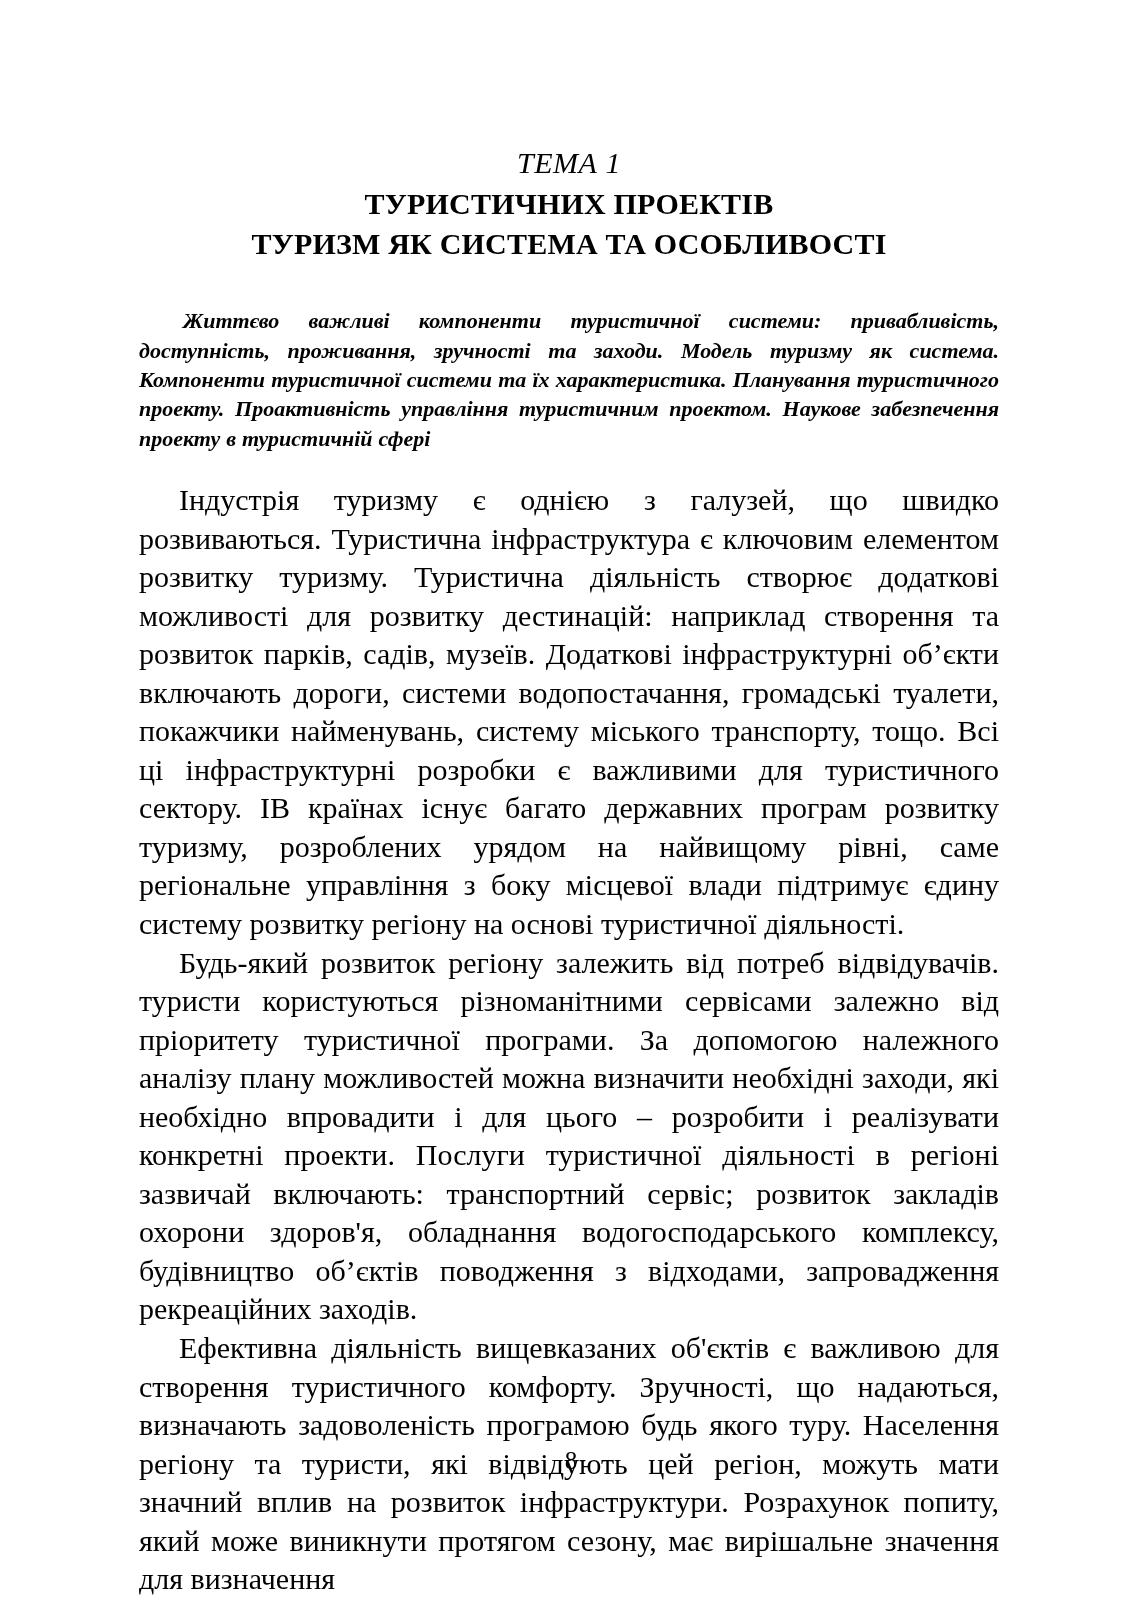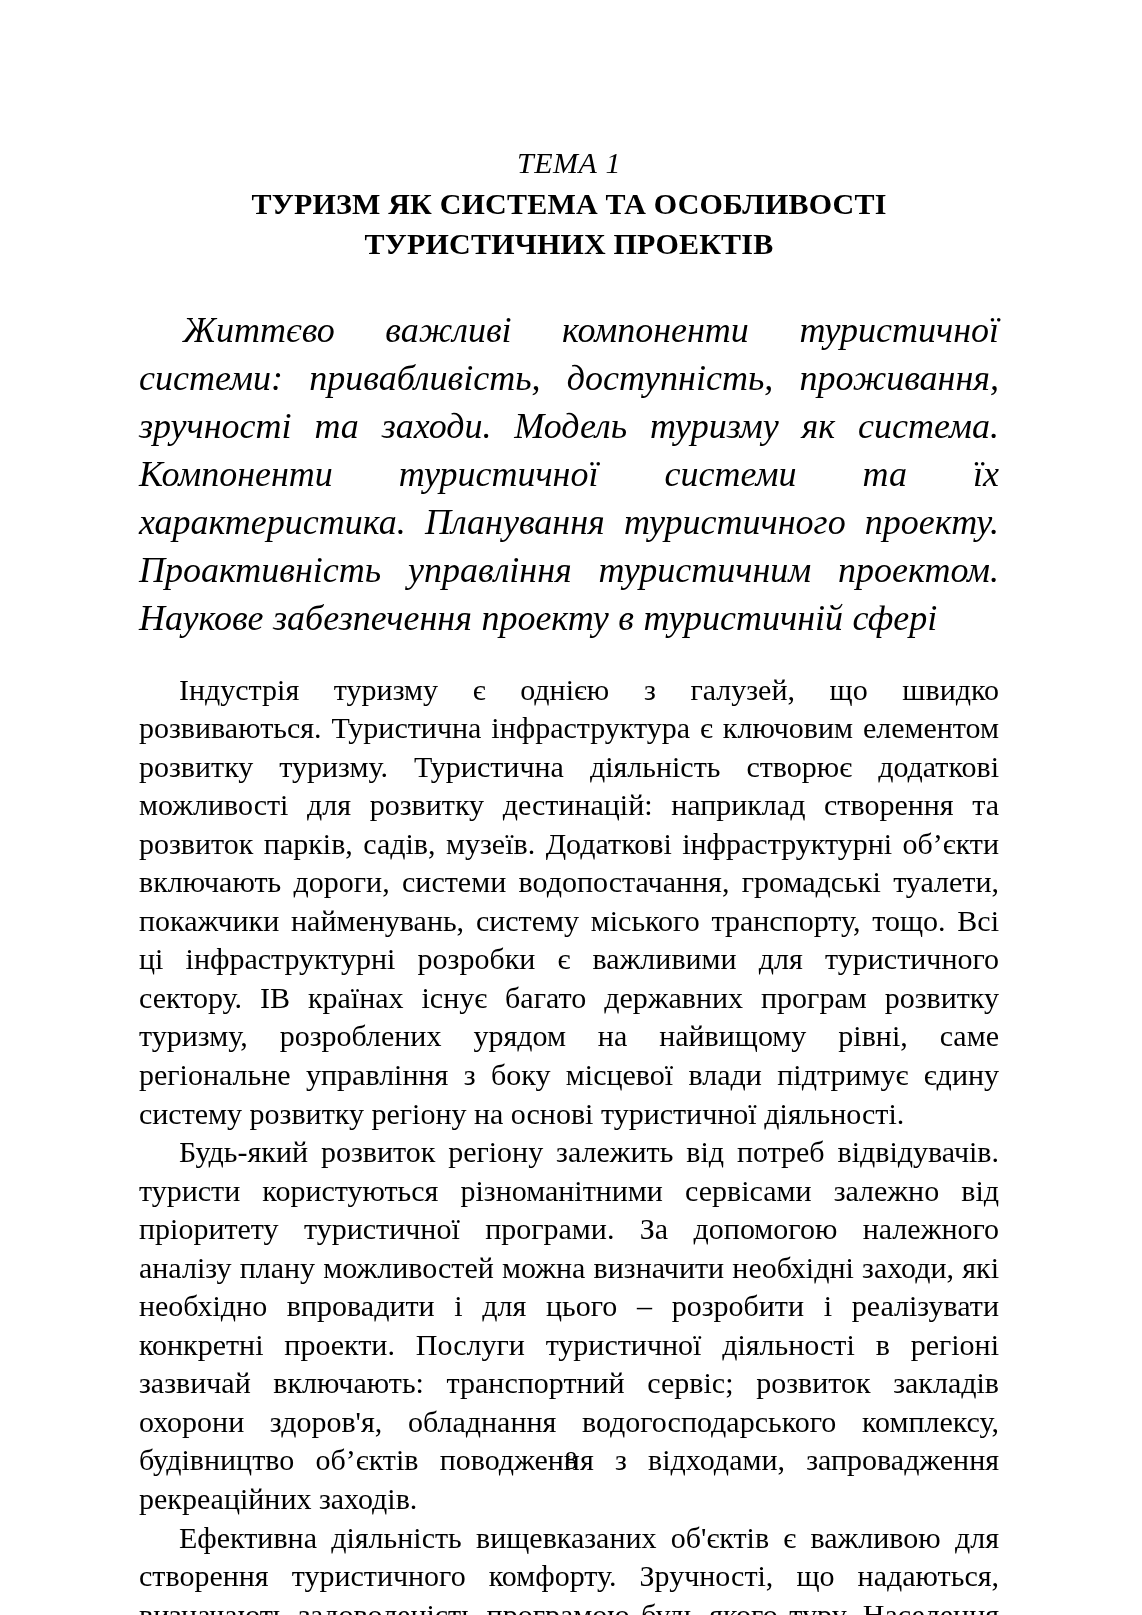--- a/index.html
+++ b/index.html
@@ -43,22 +43,22 @@
     text-align: center;
     line-height: 1.33;
     letter-spacing: 0.2px;
     margin: 0;
   }
   .chapter-title .tline { display: block; }
 
   
   .abstract {
     margin: 42px 0 0 0;
-    font-size: 36px;
-    font-weight: 400;
+    font-size: 22px;
+    font-weight: 700;
     font-style: italic;
     line-height: 1.335;
     text-align: justify;
     text-indent: 44px;
     word-spacing: 0.5px;
   }
 
   
   .body-text {
     margin: 28px 0 0 0;
@@ -85,22 +85,22 @@
 </head>
 <body>
 
 <div class="page">
 
   <div class="content">
 
     <div class="heading-block">
       <div class="chapter-label">ТЕМА 1</div>
       <h1 class="chapter-title">
+        <span class="tline">ТУРИСТИЧНИХ ПРОЕКТІВ</span>
         <span class="tline">ТУРИЗМ ЯК СИСТЕМА ТА ОСОБЛИВОСТІ</span>
-        <span class="tline">ТУРИСТИЧНИХ ПРОЕКТІВ</span>
       </h1>
     </div>
 
     <p class="abstract">Життєво важливі компоненти туристичної системи: привабливість, доступність, проживання, зручності та заходи. Модель туризму як система. Компоненти туристичної системи та їх характеристика. Планування туристичного проекту. Проактивність управління туристичним проектом. Наукове забезпечення проекту в туристичній сфері</p>
 
     <div class="body-text">
       <p>Індустрія туризму є однією з галузей, що швидко розвиваються. Туристична інфраструктура є ключовим елементом розвитку туризму. Туристична діяльність створює додаткові можливості для розвитку дестинацій: наприклад створення та розвиток парків, садів, музеїв. Додаткові інфраструктурні об’єкти включають дороги, системи водопостачання, громадські туалети, покажчики найменувань, систему міського транспорту, тощо. Всі ці інфраструктурні розробки є важливими для туристичного сектору. ІВ країнах існує багато державних програм розвитку туризму, розроблених урядом на найвищому рівні, саме регіональне управління з боку місцевої влади підтримує єдину систему розвитку регіону на основі туристичної діяльності.</p>
       <p>Будь-який розвиток регіону залежить від потреб відвідувачів. туристи користуються різноманітними сервісами залежно від пріоритету туристичної програми. За допомогою належного аналізу плану можливостей можна визначити необхідні заходи, які необхідно впровадити і для цього – розробити і реалізувати конкретні проекти. Послуги туристичної діяльності в регіоні зазвичай включають: транспортний сервіс; розвиток закладів охорони здоров'я, обладнання водогосподарського комплексу,  будівництво об’єктів поводження з відходами, запровадження рекреаційних заходів.</p>
       <p>Ефективна діяльність вищевказаних об'єктів є важливою для створення туристичного комфорту. Зручності, що надаються, визначають задоволеність програмою будь якого туру. Населення регіону та туристи, які відвідують цей регіон, можуть мати значний вплив на розвиток інфраструктури. Розрахунок попиту, який може виникнути протягом сезону, має вирішальне значення для визначення</p>
     </div>

